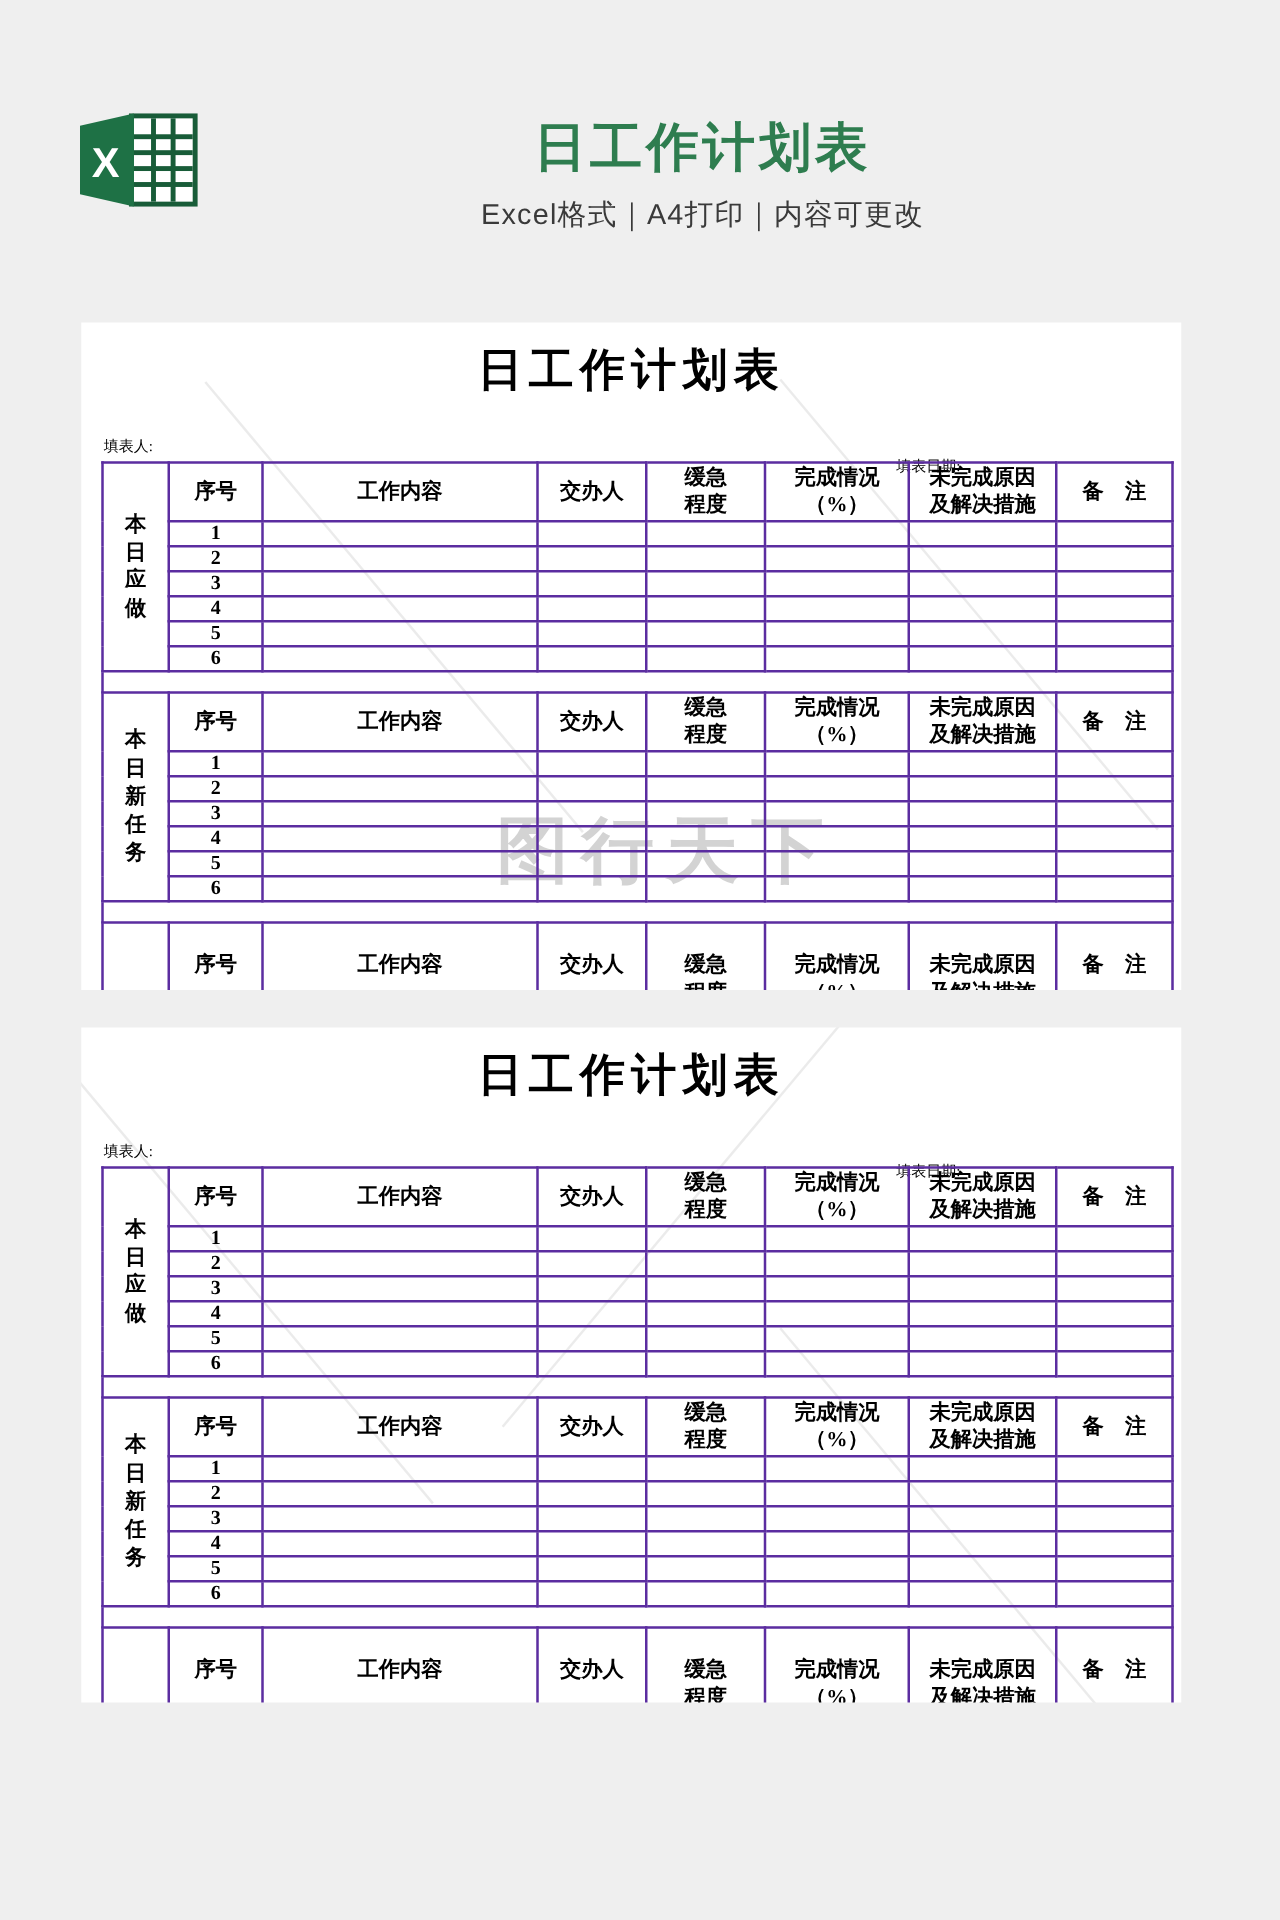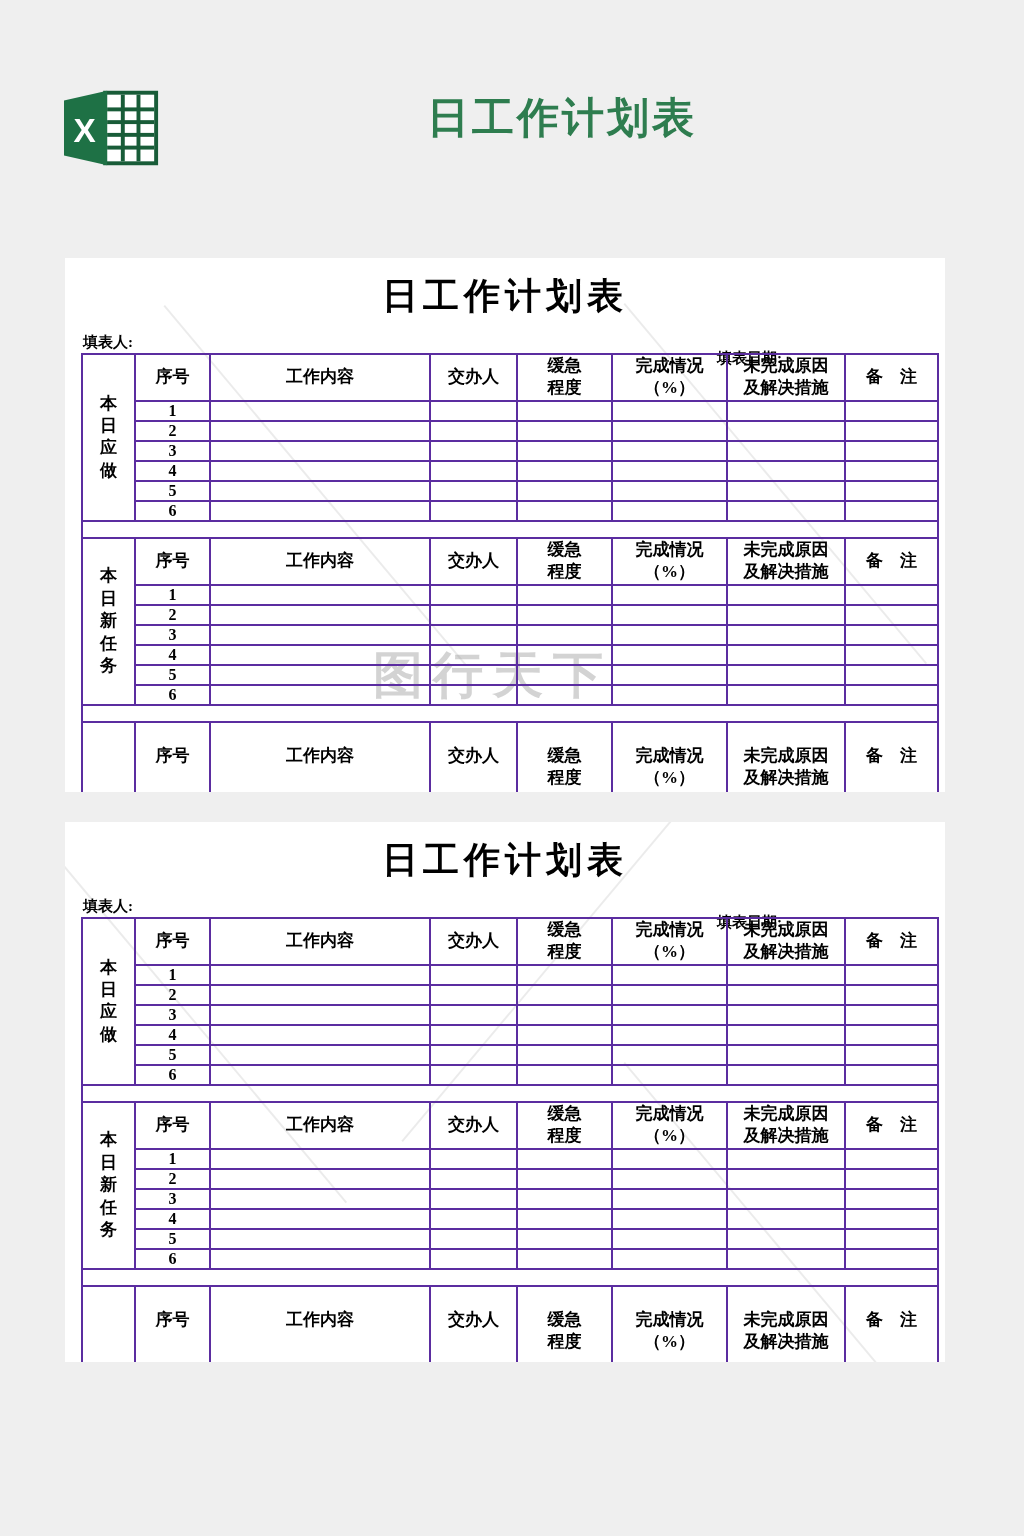--- a/index.html
+++ b/index.html
@@ -37,22 +37,22 @@
   .card-2{top:822px;height:540px;}
   .card-title{
     position:relative;z-index:1;
     padding-top:14px;text-align:center;
     font-size:36px;font-weight:bold;color:#000;
     letter-spacing:5px;
     font-family:"Liberation Serif","DejaVu Serif",serif;
   }
   .fill-row{
     position:relative;z-index:1;
-    margin:12px 0 0 16px;width:856px;height:20px;
-    font-size:15px;font-weight:bold;
+    margin:28px 0 0 16px;width:856px;height:20px;
+    font-size:12px;font-weight:normal;
     font-family:"Liberation Serif","DejaVu Serif",serif;
   }
   .fill-by{position:absolute;left:2px;top:0;}
   .fill-date{position:absolute;left:636px;top:16px;}
   
   table.plan{
     position:relative;z-index:1;
     border-collapse:collapse;table-layout:fixed;
     width:856px;margin-left:16px;
   }
@@ -76,22 +76,22 @@
   }
   tr.data td{height:18px;}
   td.row-number-cell{
     text-align:center;font-size:16px;font-weight:bold;
     font-family:"Liberation Sans","DejaVu Sans",sans-serif;
   }
   tr.sp td{height:17px;}
   
   .wm-text{
     position:absolute;z-index:0;
-    left:308px;top:384px;
-    font-size:50px;font-weight:bold;letter-spacing:10px;
+    left:332px;top:384px;
+    font-size:58px;font-weight:bold;letter-spacing:10px;
     color:rgba(150,150,150,0.42);
     font-family:"Liberation Serif","DejaVu Serif",serif;
     pointer-events:none;
   }
   .wm-line{
     position:absolute;z-index:0;height:0;
     border-top:2px solid rgba(0,0,0,0.08);
     transform-origin:0 0;pointer-events:none;
   }
 </style>
@@ -108,20 +108,21 @@
       <rect x="44" y="34" width="48" height="4" fill="#185c38"></rect>
       <rect x="44" y="47" width="48" height="4" fill="#185c38"></rect>
       <rect x="44" y="60" width="48" height="4" fill="#185c38"></rect>
       <rect x="58" y="8" width="4" height="68" fill="#185c38"></rect>
       <rect x="74" y="8" width="4" height="68" fill="#185c38"></rect>
       <polygon points="0,14 44,4 44,80 0,70" fill="#1e7145"></polygon>
       <text x="21" y="56" font-size="34" font-weight="bold" fill="#ffffff" text-anchor="middle" font-family="Liberation Sans, sans-serif">X</text>
     </svg>
   </div>
   <div class="page-title">日工作计划表</div>
+  <div class="page-subtitle">Excel格式｜A4打印｜内容可更改</div>
 
   <div class="card card-1">
     <div class="wm-line" style="left:100px;top:47px;width:470px;transform:rotate(50deg);"></div>
     <div class="wm-line" style="left:560px;top:45px;width:470px;transform:rotate(50deg);"></div>
     <div class="wm-text">图行天下</div>
     <div class="card-title">日工作计划表</div>
     <div class="fill-row">
       <span class="fill-by">填表人:</span>
       <span class="fill-date">填表日期:</span>
     </div>

